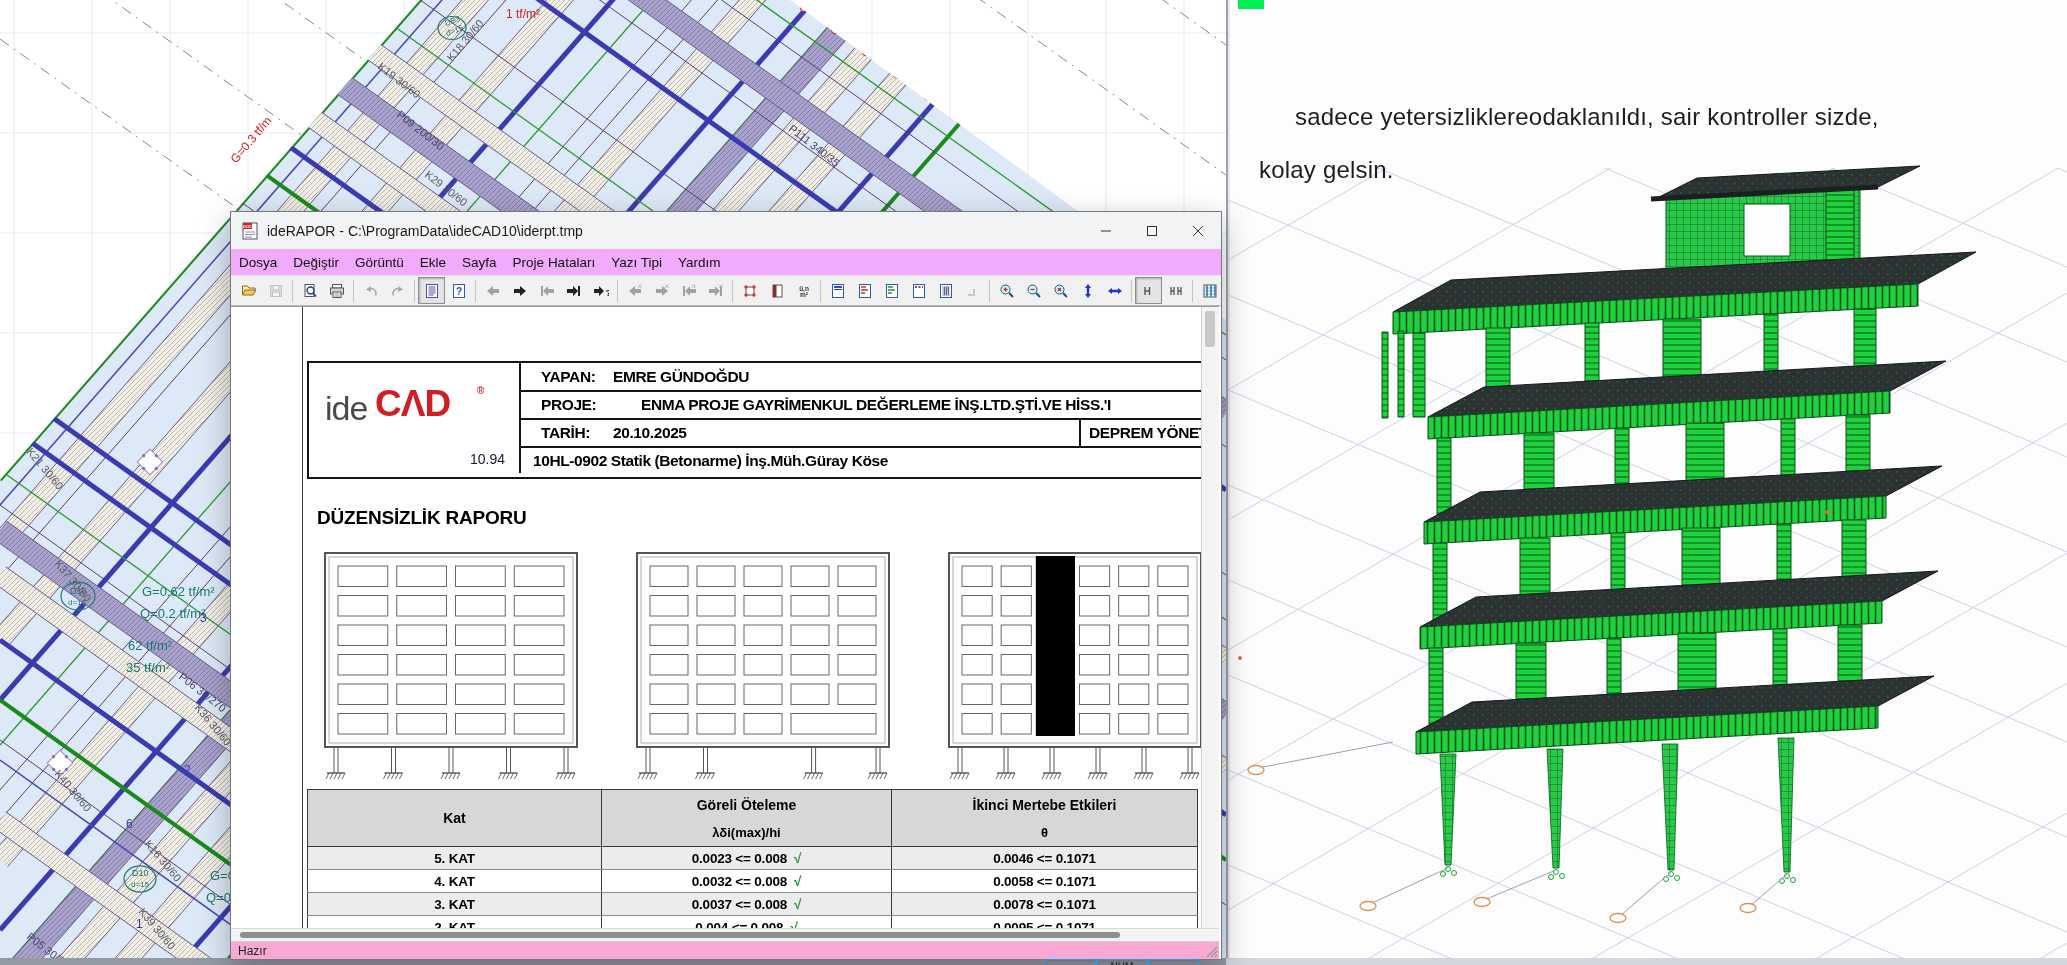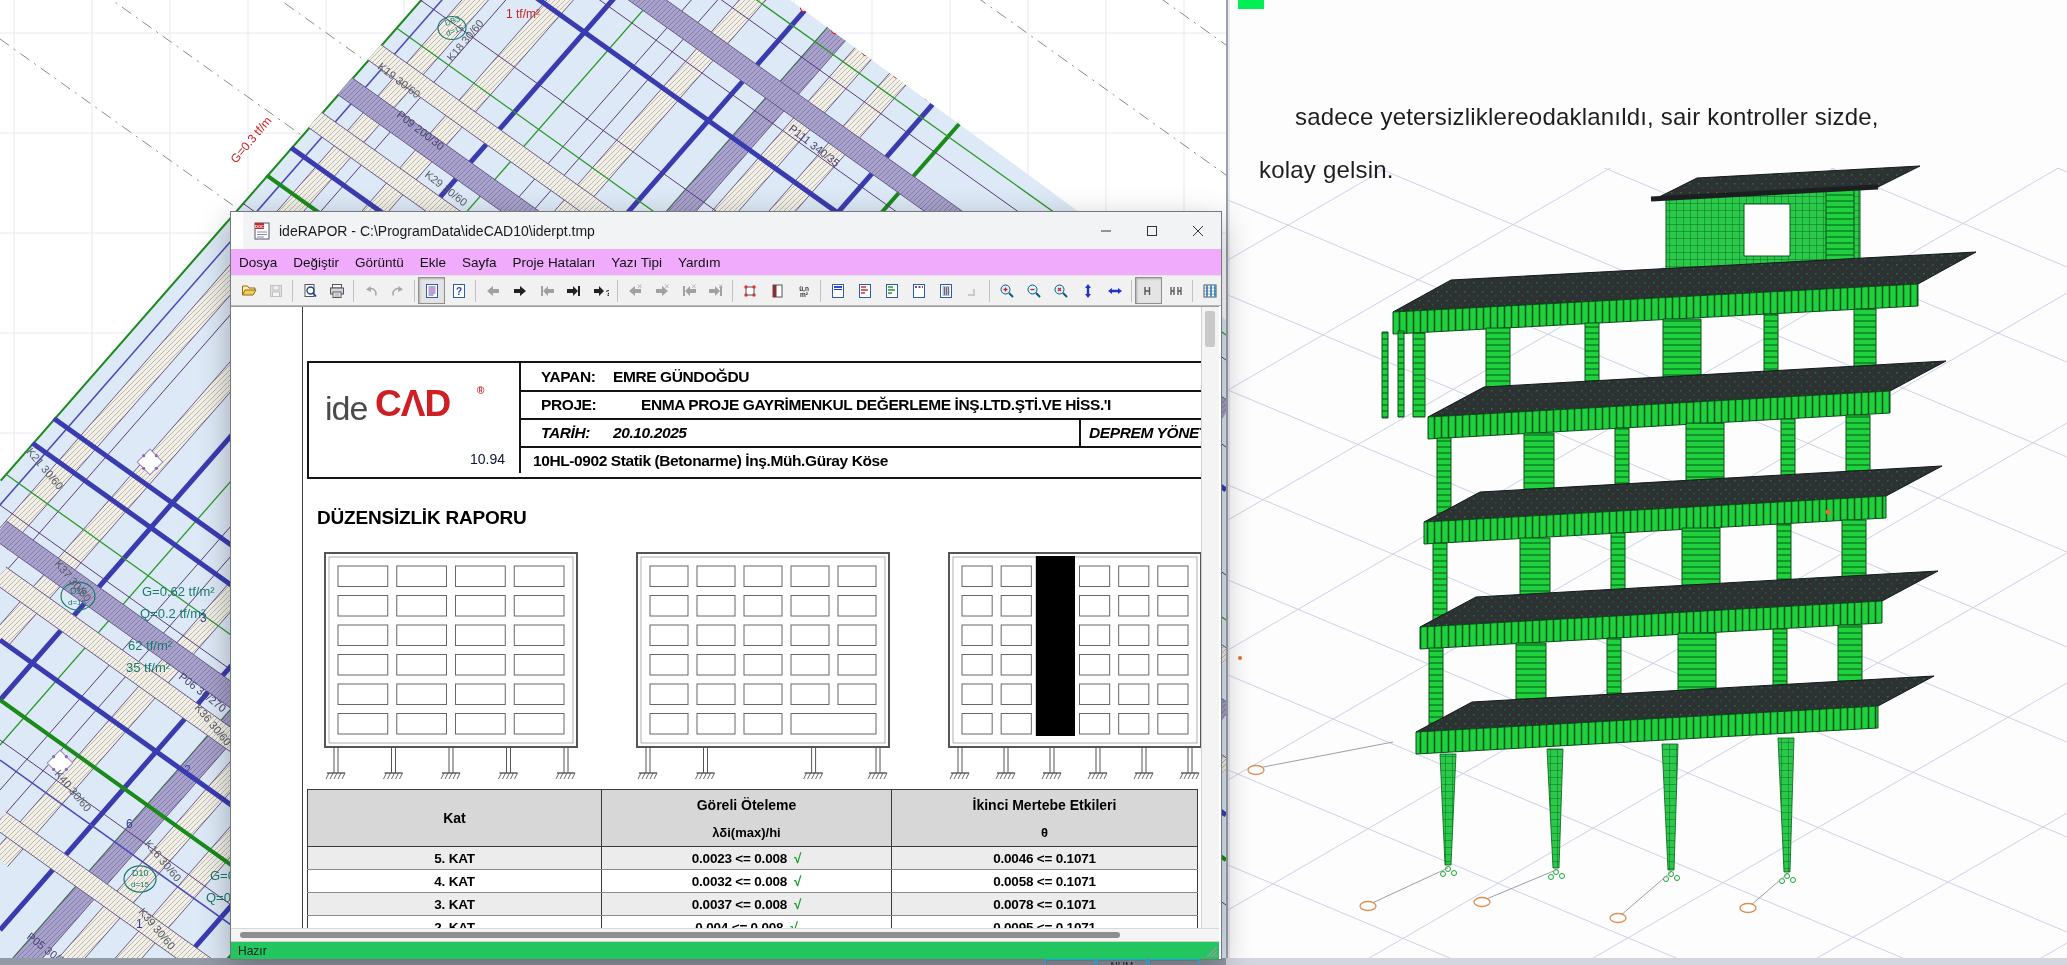--- a/index.html
+++ b/index.html
@@ -18,61 +18,61 @@
   .panel{position:absolute;left:1226px;top:0;width:841px;height:958px;background:#fdfdfe;
     border-left:2px solid #9aa0ad;box-shadow:inset 2px 0 0 #e8eaee;}
   .panel .swatch{position:absolute;left:10px;top:0;width:26px;height:9px;}
   .panel .note{position:absolute;left:31px;color:#1d1d1f;font-size:24px;letter-spacing:.2px;}
   .note1{top:103px;margin-left:36px;} .note2{top:156px;}
   #model-svg{position:absolute;left:0;top:0;}
 
   
   .win{position:absolute;left:230px;top:211px;width:990px;height:747px;background:#fff;
     border:1px solid #75797f;box-shadow:0 10px 30px rgba(0,0,0,.28);}
-  .titlebar{position:absolute;left:12px;top:0;right:0;height:37px;background:#f2f3f5;display:flex;align-items:center;}
+  .titlebar{position:absolute;left:0;top:0;right:0;height:37px;background:#f2f3f5;display:flex;align-items:center;}
   .title-icon{margin-left:10px;width:18px;height:18px;flex:0 0 auto;}
   .title-text{margin-left:8px;font-size:14px;color:#1b1b1b;white-space:nowrap;}
   .win-ctrls{margin-left:auto;display:flex;height:37px;}
   .win-btn{width:46px;height:37px;display:flex;align-items:center;justify-content:center;}
   .menubar{position:absolute;left:0;top:37px;right:0;height:26px;background:#f0abfc;display:flex;align-items:center;
     border-bottom:1px solid #e3e3e3;}
   .mitem{font-size:13.5px;color:#111;padding:0 8px;white-space:nowrap;}
   .tbar{position:absolute;left:0;top:64px;right:0;height:30px;background:#f1f1f1;display:flex;align-items:center;
     padding-left:4px;border-bottom:1px solid #b9b9b9;box-sizing:border-box;}
   .tbtn{width:25px;height:25px;display:flex;align-items:center;justify-content:center;border:1px solid transparent;flex:0 0 auto;}
   .tbtn.p{border:1px solid #8f8f8f;background:#e4e4e4;box-shadow:inset 1px 1px 2px rgba(0,0,0,.25);}
   .tbtn.d svg{filter:grayscale(1);opacity:.38;}
   .tsep{width:1px;height:22px;background:#c2c2c2;margin:0 3px;flex:0 0 auto;}
 
   .content{position:absolute;left:0;top:94px;width:988px;height:622px;background:#fff;overflow:hidden;border-top:1px solid #9b9b9b;}
   .page-edge{position:absolute;left:71px;top:0;bottom:0;width:1px;background:#3c3c3c;}
   .vscroll{position:absolute;right:0;top:0;width:17px;bottom:0;background:#f4f4f4;border-left:1px solid #d0d0d0;}
   .vthumb{position:absolute;left:3px;top:4px;width:10px;height:36px;background:#c9c9c9;border-radius:2px;}
   .hscroll{position:absolute;left:0;top:716px;width:988px;height:13px;background:#f4f4f4;border-top:1px solid #d8d8d8;}
   .hthumb{position:absolute;left:9px;top:3px;width:880px;height:6px;background:#8e8e8e;border-radius:3px;}
-  .statusbar{position:absolute;left:0;top:729px;width:988px;height:17px;background:#22c55e;border-top:1px solid #d0d0d0;
+  .statusbar{position:absolute;left:0;top:729px;width:988px;height:17px;background:#f9a8d4;border-top:1px solid #d0d0d0;
     display:flex;align-items:center;font-size:12px;color:#222;}
   .status-left{margin-left:7px;}
   .status-cells{margin-left:auto;display:flex;gap:2px;margin-right:20px;}
   .scell{width:48px;height:13px;border:1px solid #0ea5e9;box-shadow:inset 1px 1px 1px rgba(0,0,0,.08);
     display:flex;align-items:center;justify-content:center;font-size:10px;margin-top:32px;}
   .grip{position:absolute;right:1px;bottom:1px;width:14px;height:14px;}
 
   
   .hdrtbl{position:absolute;left:76px;top:54px;width:895px;height:114px;border:2px solid #141414;border-right:none;
     background:#fff;font-weight:bold;color:#000;}
   .logo-cell{position:absolute;left:0;top:0;width:210px;height:110px;border-right:2px solid #141414;background:#fff;}
   .logo-ide{position:absolute;left:16px;top:26px;font-size:34px;font-weight:normal;color:#4a4a4a;letter-spacing:-1px;}
   .logo-cad{position:absolute;left:66px;top:20px;font-size:37px;font-weight:bold;color:#cf1f24;letter-spacing:-1px;}
   .logo-reg{position:absolute;left:168px;top:22px;font-size:10px;color:#cf1f24;}
   .logo-ver{position:absolute;right:14px;bottom:6px;font-size:14px;font-weight:normal;color:#0f172a;}
   .hrow{position:absolute;left:212px;right:0;display:flex;align-items:center;overflow:hidden;white-space:nowrap;}
   .hr1{top:0;height:27px;border-bottom:2px solid #141414;}
   .hr2{top:29px;height:26px;border-bottom:2px solid #141414;gap:28px;}
-  .hr3{top:57px;height:26px;border-bottom:2px solid #141414;font-style:italic;}
+  .hr3{top:57px;height:26px;border-bottom:2px solid #141414;}
   .hr4{top:85px;height:25px;}
   .hlabel{display:inline-block;width:72px;padding-left:20px;font-size:15.5px;letter-spacing:-.4px;flex:0 0 auto;}
   .hval{font-size:15.5px;letter-spacing:-.4px;}
   .hsplit{position:absolute;left:558px;top:0;bottom:0;border-left:2px solid #141414;padding-left:8px;
     display:flex;align-items:center;font-size:15.5px;letter-spacing:-.4px;background:#fff;}
   .sec-title{position:absolute;left:86px;top:200px;font-size:19px;font-weight:bold;color:#000;letter-spacing:-.2px;}
   #diagrams-svg{position:absolute;left:76px;top:242px;}
   .rtable{position:absolute;left:76px;top:482px;width:890px;border-collapse:collapse;table-layout:fixed;
     font-size:13.5px;font-weight:bold;color:#000;}
   .rtable th{background:#d7d7d7;border:1.5px solid #3a3a3a;padding:0;height:56px;vertical-align:middle;}

